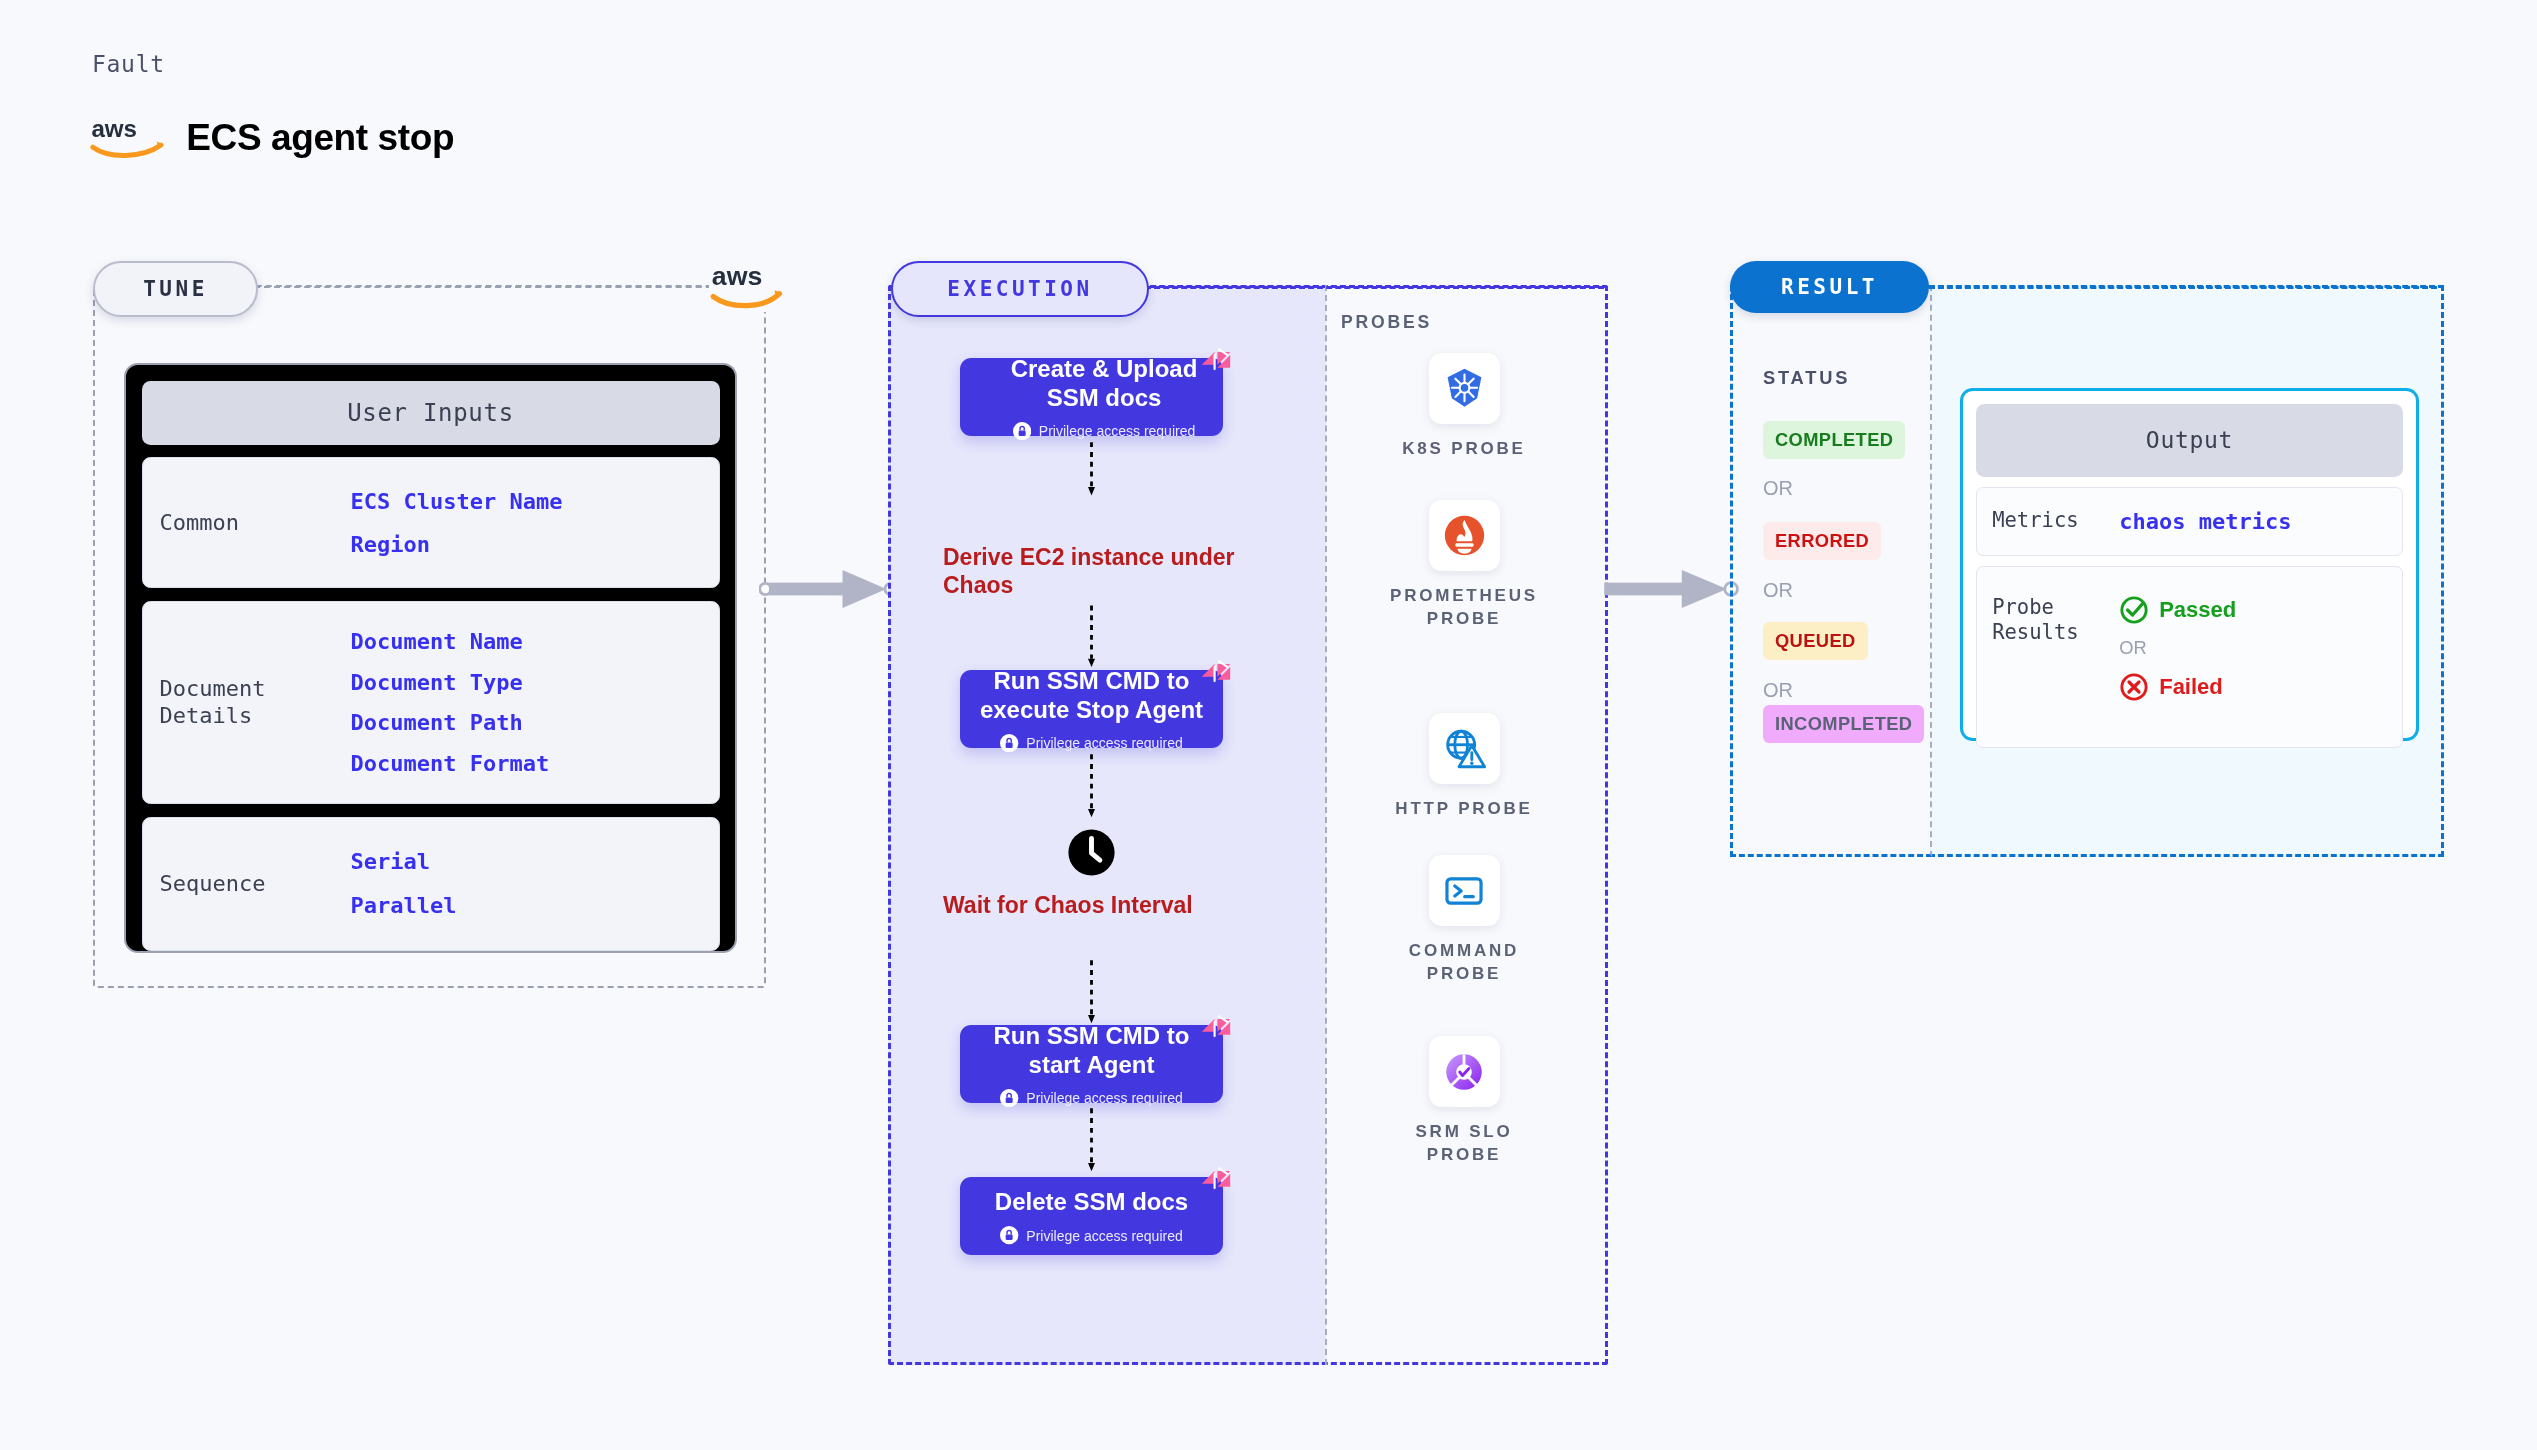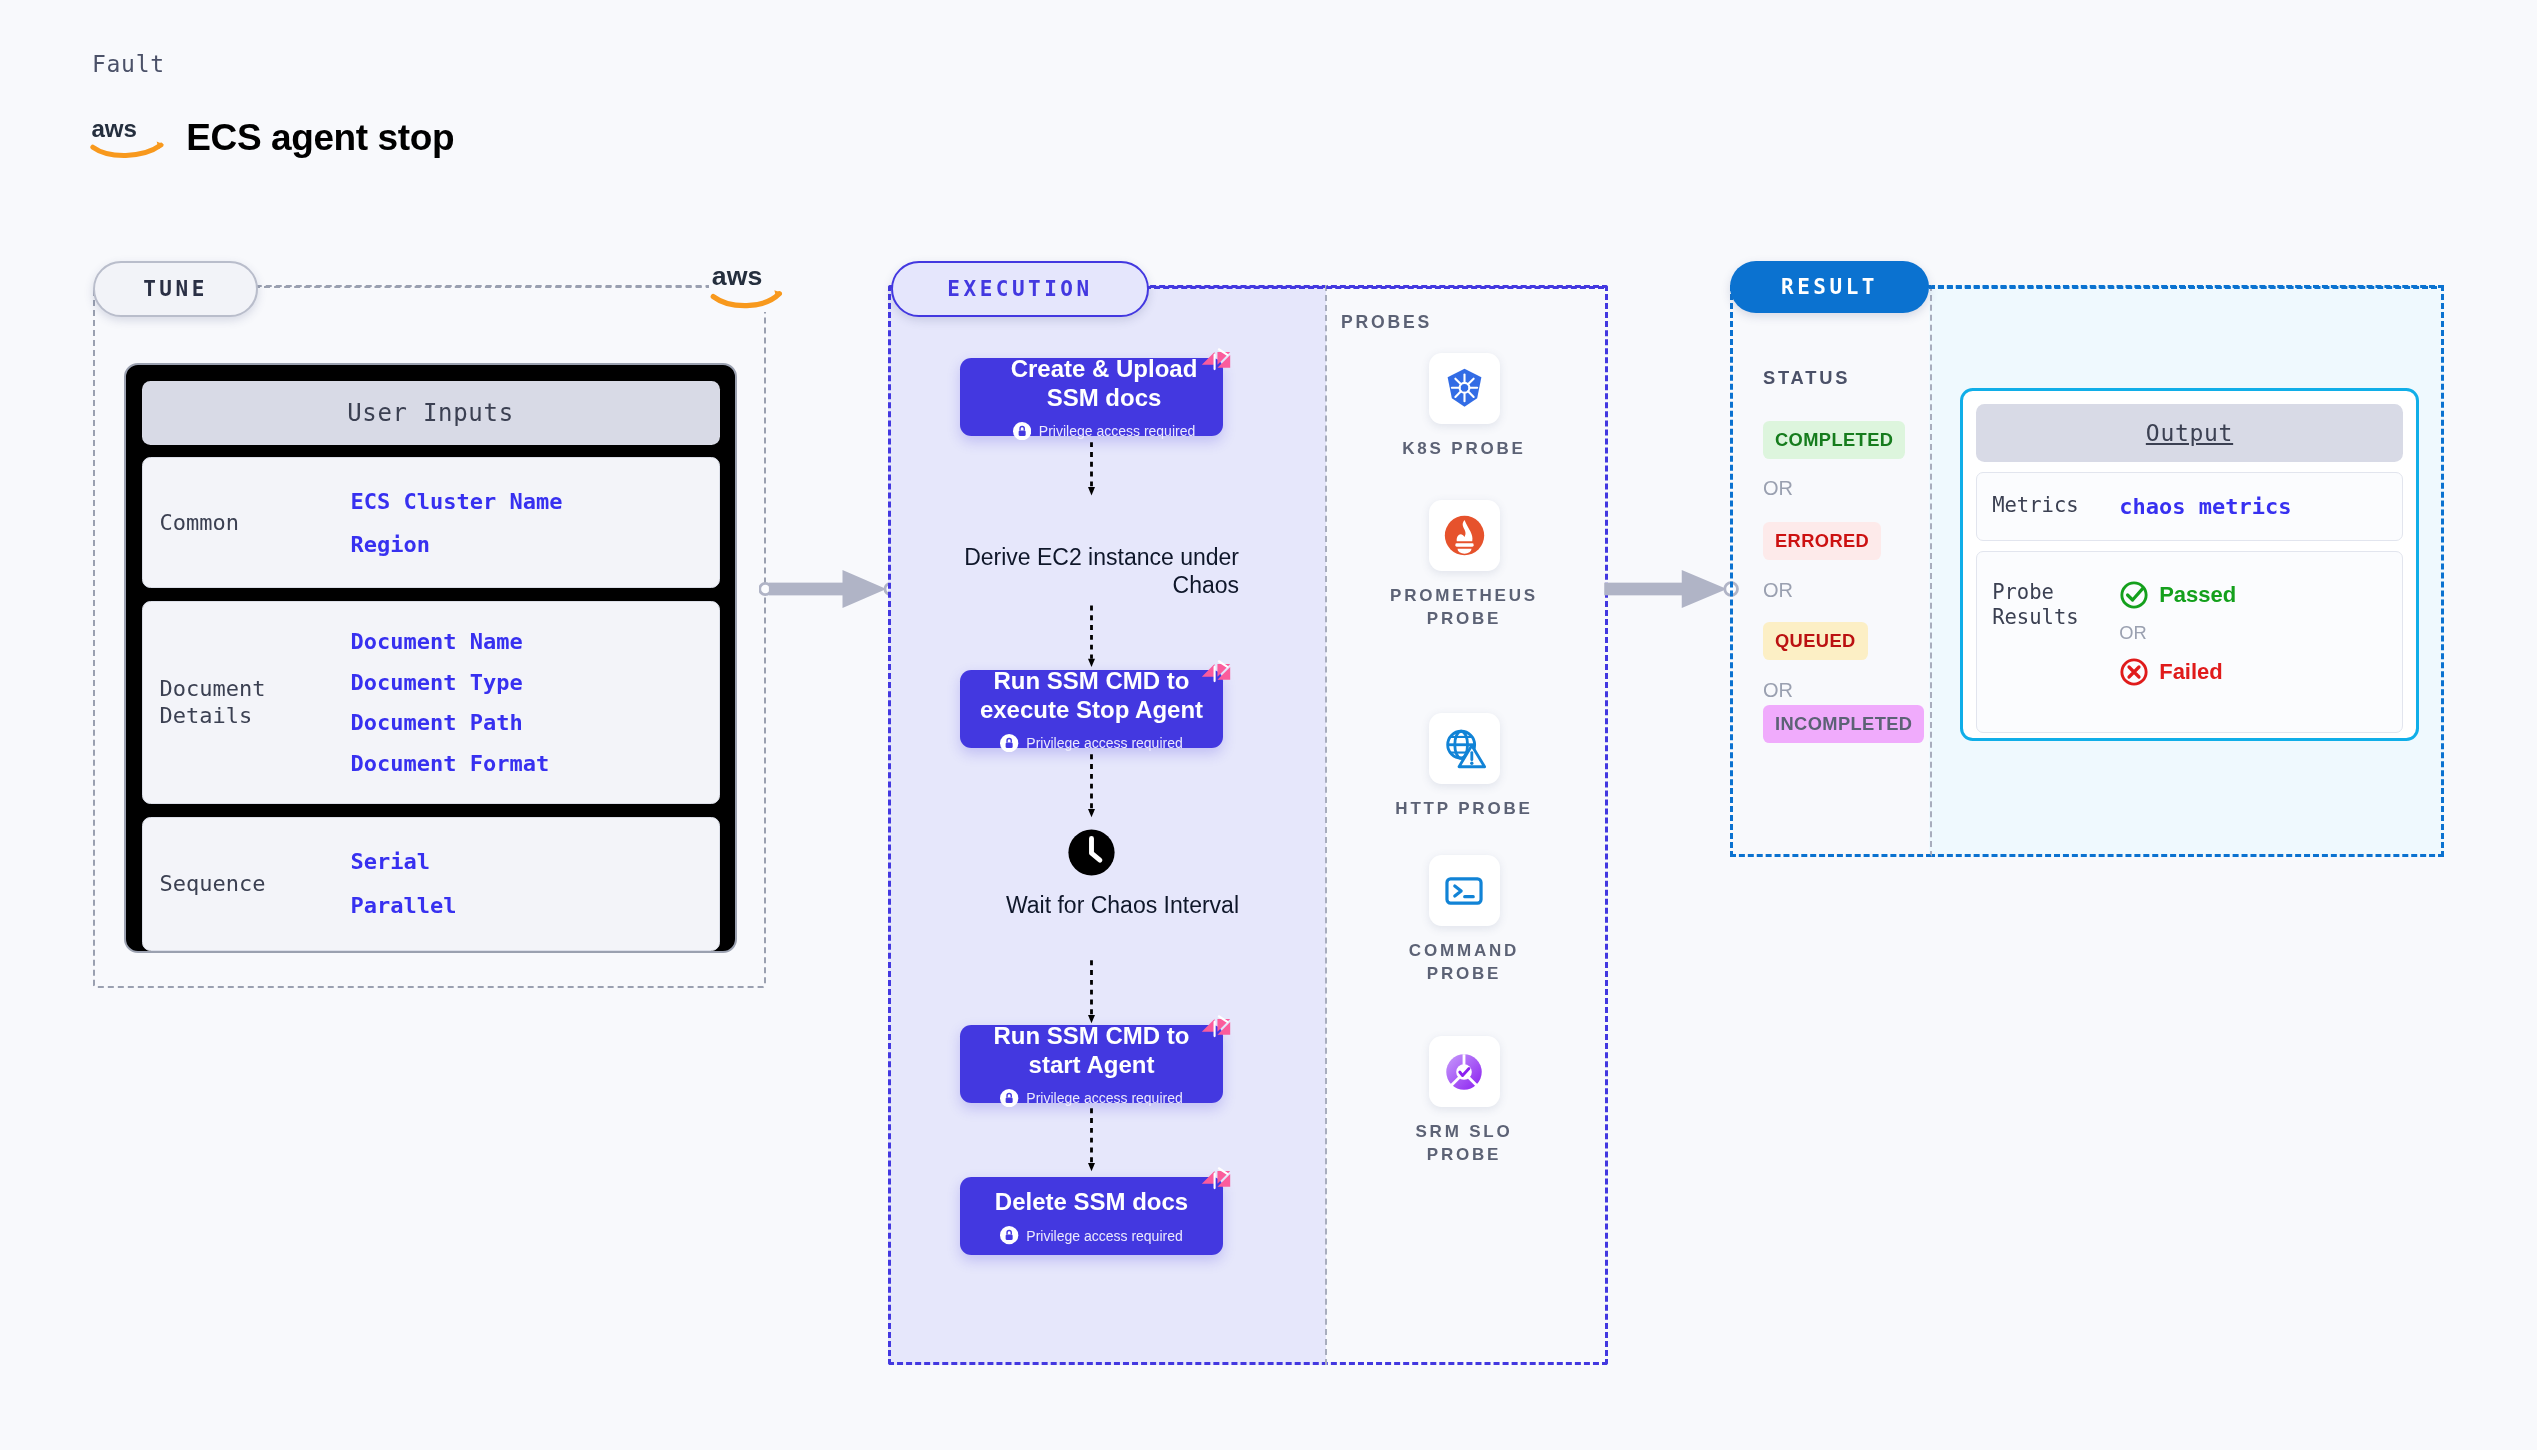--- a/index.html
+++ b/index.html
@@ -83,22 +83,22 @@
     position:absolute;width:263px;background:#4338e0;border-radius:11.3px;
     box-shadow:0 5.6px 12.7px rgba(67,56,224,.22);
     display:flex;flex-direction:column;align-items:center;justify-content:center;
     padding:17px 7px;box-sizing:border-box;
   }
   .flow-node-title{color:#fff;font-size:24px;font-weight:bold;text-align:center;line-height:1.22;}
   .flow-priv{display:flex;align-items:center;gap:7.8px;margin-top:10px;}
   .flow-priv span{color:#eceafd;font-size:14px;}
   .chaos-badge{position:absolute;right:-10px;top:-12.7px;width:34px;height:34px;}
   .flow-plain{
-    position:absolute;width:296px;text-align:right;color:#0f172a;
-    font-size:23px;font-weight:normal;line-height:1.22;
+    position:absolute;width:296px;text-align:left;color:#b91c1c;
+    font-size:23px;font-weight:bold;line-height:1.22;
   }
   .dotted-arrow{position:absolute;width:7px;}
 
   
   .probe{position:absolute;width:176px;display:flex;flex-direction:column;align-items:center;}
   .probe-tile{
     width:71px;height:71px;background:#fff;border-radius:12.7px;
     box-shadow:0 2.8px 8.5px rgba(80,90,130,.13);
     display:flex;align-items:center;justify-content:center;
   }
@@ -412,21 +412,21 @@
 
 <div class="status-badge" style="top:421px;background:#ddf5dd;color:#167c1d;">COMPLETED</div>
 <div class="or-text" style="top:477px;">OR</div>
 <div class="status-badge" style="top:522px;background:#fdeaea;color:#cc1111;">ERRORED</div>
 <div class="or-text" style="top:579px;">OR</div>
 <div class="status-badge" style="top:622px;background:#fcefc5;color:#bb1111;">QUEUED</div>
 <div class="or-text" style="top:679px;">OR</div>
 <div class="status-badge" style="top:705px;background:#f0abfc;color:#5c6275;">INCOMPLETED</div>
 
 <div id="output-card">
-  <div class="ui-header" style="height:58px;font-size:23px;text-decoration:underline;">Output</div>
+  <div class="ui-header" style="height:73px;font-size:23px;">Output</div>
 
   <div class="out-row" style="height:69px;">
     <div class="out-key">Metrics</div>
     <div class="ui-val">chaos metrics</div>
   </div>
 
   <div class="out-row" style="height:182px;align-items:flex-start;padding-top:28px;">
     <div class="out-key">Probe Results</div>
     <div style="display:flex;flex-direction:column;gap:12.7px;">
       <div class="pr-item">

